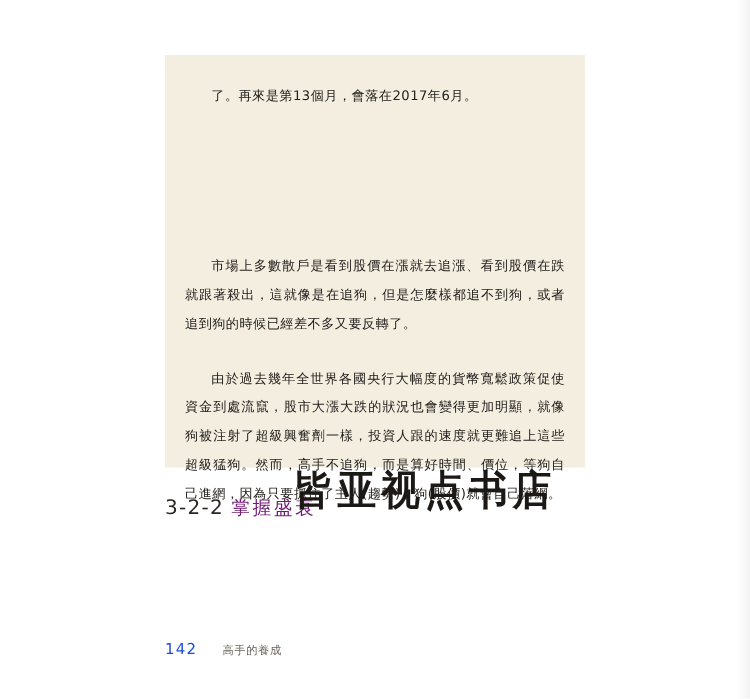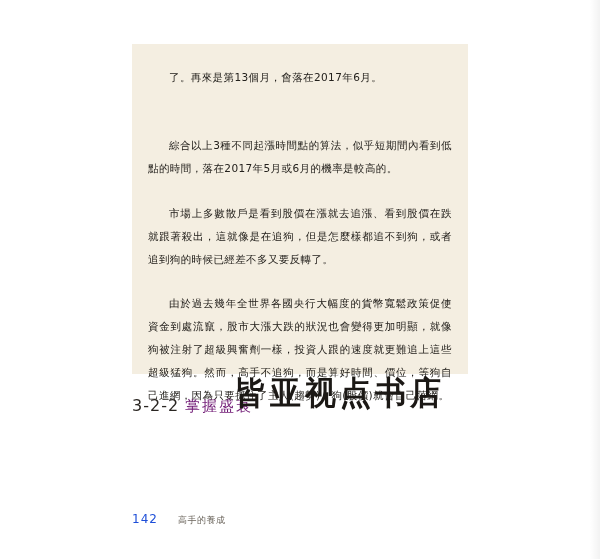--- a/index.html
+++ b/index.html
@@ -164,21 +164,20 @@
   }
 </style>
 </head>
 <body>
 
 <div class="page">
   <div class="page-inner">
 
     <div class="text-block">
       <div class="para p0">了。再來是第13個月，會落在2017年6月。</div>
-      <div class="para p1">綜合以上3種不同起漲時間點的算法，似乎短期間內看到低點的時間，落在2017年5月或6月的機率是較高的。</div>
       <div class="para p3">由於過去幾年全世界各國央行大幅度的貨幣寬鬆政策促使資金到處流竄，股市大漲大跌的狀況也會變得更加明顯，就像狗被注射了超級興奮劑一樣，投資人跟的速度就更難追上這些超級猛狗。然而，高手不追狗，而是算好時間、價位，等狗自己進網，因為只要抓住了主人(趨勢)，狗(股價)就會自己落網。</div>
       <div class="para p2">市場上多數散戶是看到股價在漲就去追漲、看到股價在跌就跟著殺出，這就像是在追狗，但是怎麼樣都追不到狗，或者追到狗的時候已經差不多又要反轉了。</div>
     </div>
 
     <div class="section-heading">
       <span class="section-num">3-2-2</span><span class="section-title">掌握盛衰</span>
     </div>
 
 
     <div class="watermark">

